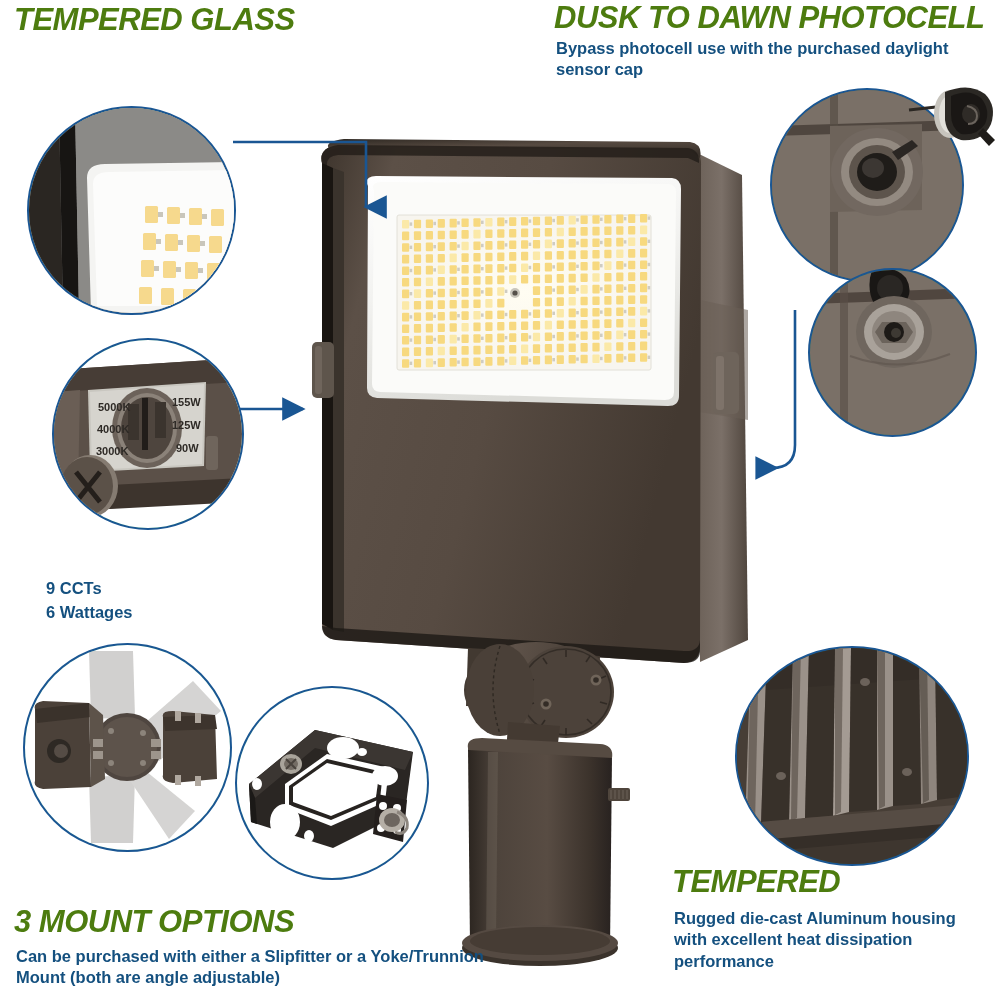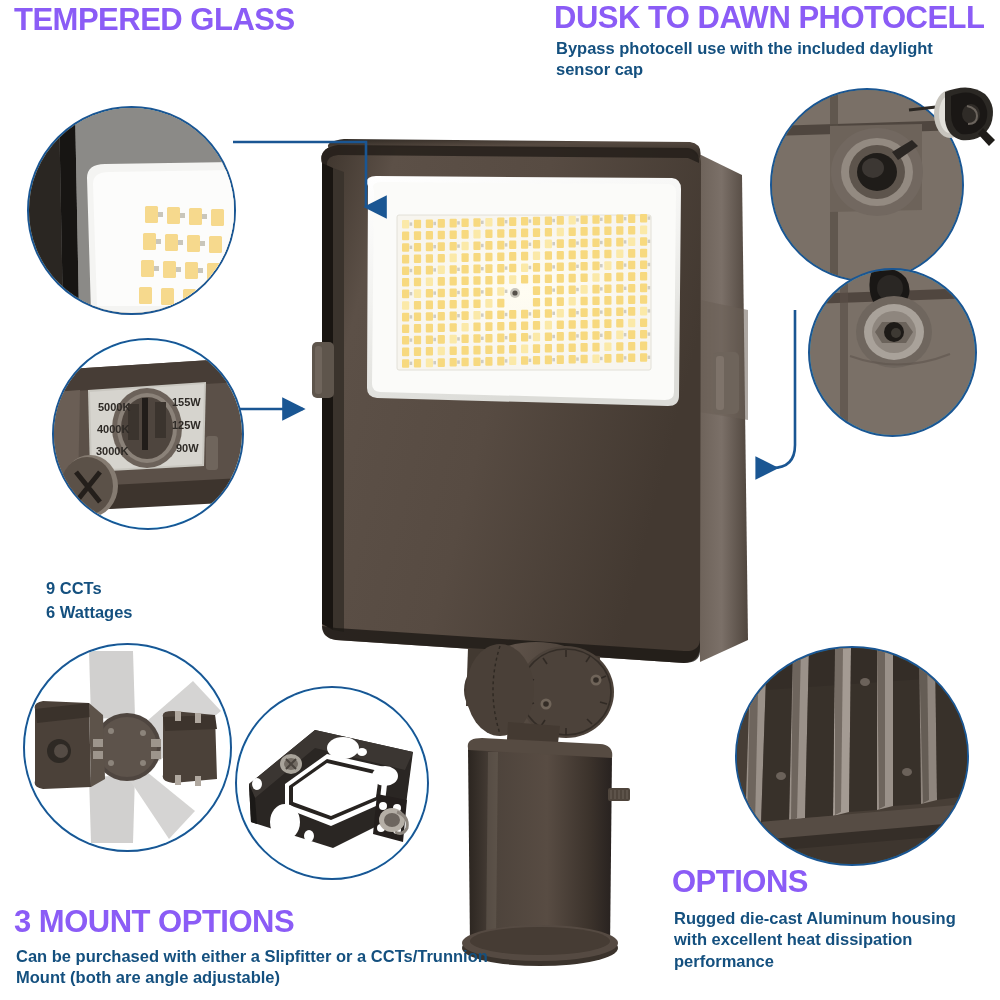--- a/index.html
+++ b/index.html
@@ -9,39 +9,40 @@
     font-family:"Liberation Sans","DejaVu Sans",sans-serif;
     overflow:hidden;
     position:relative;
   }
   #stage{position:absolute;left:0;top:0;width:1000px;height:1000px;}
 
   
   .heading{
     position:absolute;
     font-weight:bold;
-    color:#8b5cf6;
+    color:#4d7c0f;
     letter-spacing:-0.5px;
     line-height:1.0;
     white-space:nowrap;
+    font-style:italic;
   }
   .body-txt{
     position:absolute;
     font-weight:bold;
     color:#14507f;
     line-height:1.30;
   }
 
   
   .circle{
     position:absolute;
     border-radius:50%;
     border:2.5px solid #1a5693;
     overflow:hidden;
-    background:#0ea5e9;
+    background:#0f766e;
   }
   .circle-inner{position:absolute;left:0;top:0;width:100%;height:100%;}
 
   
   .leader{position:absolute;}
 
   
   #fixture{position:absolute;left:0;top:0;width:1000px;height:1000px;}
 </style>
 </head>
@@ -773,24 +774,24 @@
       <ellipse cx="170" cy="124" rx="5" ry="4" fill="#6b625a"></ellipse>
 
       <path d="M0 176 L230 156 L230 178 L0 198 Z" fill="#564c44"></path>
       <path d="M0 194 L230 174 L230 186 L0 206 Z" fill="#352e28"></path>
     </svg>
   </div>
 
   <div class="heading" style="left:14px;top:4px;font-size:31px;">TEMPERED GLASS</div>
 
   <div class="heading" style="left:554px;top:2px;font-size:31px;text-align:center;">DUSK TO DAWN PHOTOCELL</div>
-  <div class="body-txt" style="left:556px;top:38px;font-size:16.5px;width:420px;">Bypass photocell use with the included daylight sensor cap</div>
+  <div class="body-txt" style="left:556px;top:38px;font-size:16.5px;width:420px;">Bypass photocell use with the purchased daylight sensor cap</div>
 
   <div class="body-txt" style="left:46px;top:578px;font-size:16.5px;">9 CCTs</div>
   <div class="body-txt" style="left:46px;top:602px;font-size:16.5px;">6 Wattages</div>
 
   <div class="heading" style="left:14px;top:906px;font-size:31px;">3 MOUNT OPTIONS</div>
-  <div class="body-txt" style="left:16px;top:946px;font-size:16.5px;width:500px;">Can be purchased with either a Slipfitter or a CCTs/Trunnion Mount (both are angle adjustable)</div>
-
-  <div class="heading" style="left:672px;top:866px;font-size:31px;">OPTIONS</div>
+  <div class="body-txt" style="left:16px;top:946px;font-size:16.5px;width:500px;">Can be purchased with either a Slipfitter or a Yoke/Trunnion Mount (both are angle adjustable)</div>
+
+  <div class="heading" style="left:672px;top:866px;font-size:31px;">TEMPERED</div>
   <div class="body-txt" style="left:674px;top:908px;font-size:16.5px;width:300px;">Rugged die-cast Aluminum housing with excellent heat dissipation performance</div>
 
 </div>
 
 </body></html>

